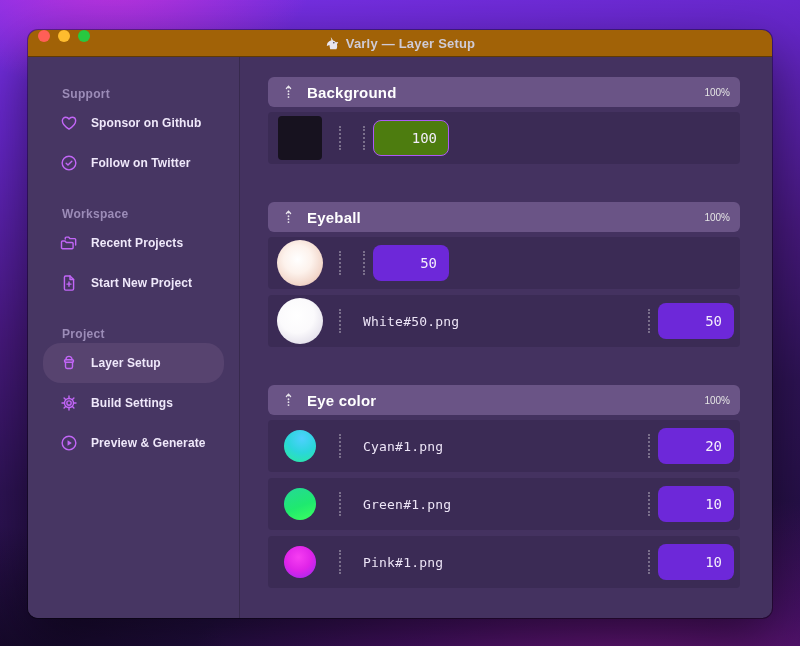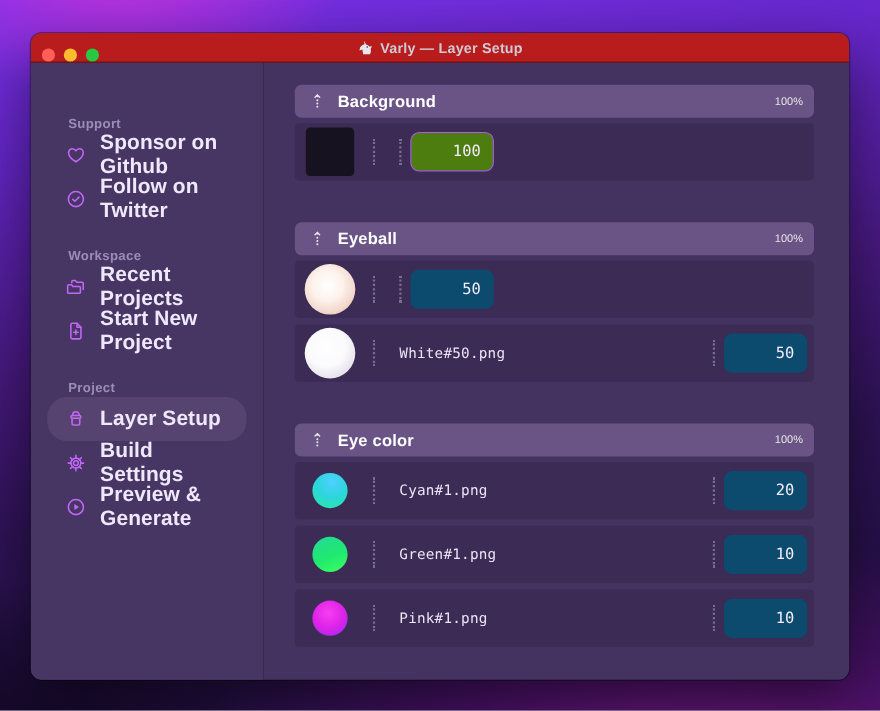--- a/index.html
+++ b/index.html
@@ -18,22 +18,22 @@
 
   
   .window {
     position:absolute; left:28px; top:30px; width:744px; height:588px;
     border-radius:10px; overflow:hidden;
     box-shadow:0 22px 55px rgba(0,0,0,.5), 0 0 0 1px rgba(0,0,0,.35);
     display:flex; flex-direction:column;
     background:#443260;
   }
   .titlebar {
-    height:27px; flex:0 0 27px; background:#b91c1c;
-    display:flex; align-items:flex-end; position:relative;
+    height:27px; flex:0 0 27px; background:#a16207;
+    display:flex; align-items:flex-start; position:relative;
     border-bottom:1px solid rgba(0,0,0,.4);
   }
   .lights { display:flex; gap:8px; padding-left:10px; }
   .light { width:12px; height:12px; border-radius:50%; display:inline-block; }
   .light.red    { background:#ff5f57; }
   .light.yellow { background:#febc2e; }
   .light.green  { background:#28c840; }
   .titlewrap {
     position:absolute; left:0; right:0; top:0; bottom:0;
     display:flex; align-items:center; justify-content:center; gap:6px;
@@ -41,35 +41,35 @@
   }
   .titlewrap svg { width:15px; height:15px; }
   .titletext { font-size:13px; font-weight:bold; color:#cfcbd6; letter-spacing:.2px; }
 
   .content { flex:1; display:flex; min-height:0; }
 
   
   .sidebar {
     width:212px; flex:0 0 212px; background:#473663;
     border-right:1px solid rgba(0,0,0,.22);
-    padding-top:48px; overflow:hidden;
+    padding-top:30px; overflow:hidden;
   }
   .side-label {
     margin:24px 15px 0 34px; font-size:12px; font-weight:bold;
     color:#9c8cb8; letter-spacing:.3px;
   }
   .side-section:first-child .side-label { margin-top:0; }
   .side-items { margin-top:2px; }
   .side-item {
     display:flex; align-items:center; gap:12px;
     margin:0 15px; padding:0 16px; height:40px;
     border-radius:8px; cursor:pointer; color:#efe8fa;
   }
   .side-item.active { background:#57436f;border-radius:18px; }
-  .side-item-label { font-size:19px; font-weight:bold; letter-spacing:.1px; }
+  .side-item-label { font-size:12px; font-weight:bold; letter-spacing:.1px; }
   .icon { display:inline-flex; }
   .icon svg {
     width:20px; height:20px; fill:none; stroke:#c266f7;
     stroke-width:1.7; stroke-linecap:round; stroke-linejoin:round;
   }
   .icon svg .fill { fill:#c266f7; stroke:none; }
 
   
   .main { flex:1; padding:20px 32px 0 28px; overflow:hidden; }
   .group { margin-bottom:38px; }
@@ -107,21 +107,21 @@
     background:radial-gradient(circle at 45% 35%, #f73ef2 0%, #df24e8 48%, #a228ef 92%); }
 
   .vdiv { height:24px; border-left:2px dotted rgba(255,255,255,.32); margin:0 22px 0 16px; }
   .vdiv2 { height:24px; border-left:2px dotted rgba(255,255,255,.32); margin:0 8px 0 0; }
   .fname {
     flex:1; font-family:"DejaVu Sans Mono", monospace; font-size:13px;
     color:#ece4f6; letter-spacing:.2px; white-space:nowrap; overflow:hidden;
   }
   .val {
     width:76px; height:36px; border-radius:8px; border:1.5px solid transparent;
-    background:#0c4a6e; color:#f3edfb; text-align:right; padding:0 11px;
+    background:#6d28d9; color:#f3edfb; text-align:right; padding:0 11px;
     font-family:"DejaVu Sans Mono", monospace; font-size:14px; outline:none;
   }
   .val.focused { border-color:#ac58f6; background:#4d7c0f; }
 </style>
 </head>
 <body>
 
 <div class="desktop">
   <div class="window">
 

